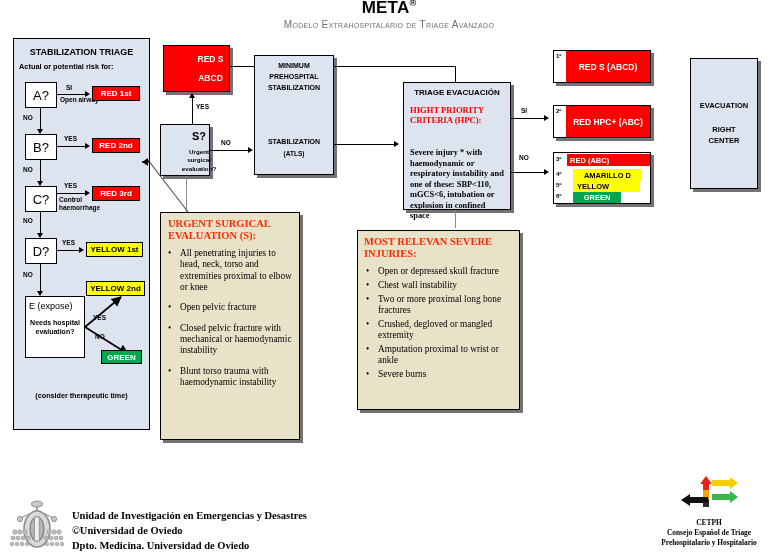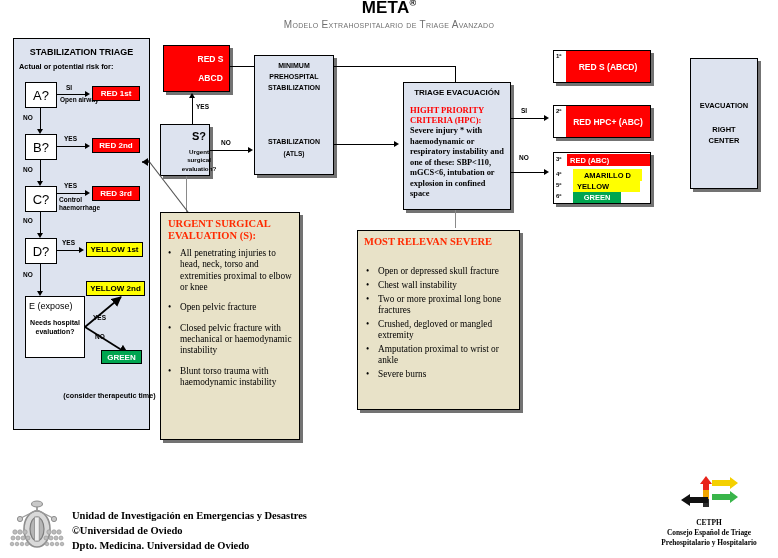--- a/index.html
+++ b/index.html
@@ -37,21 +37,21 @@
   .arrow-d{width:0;height:0;border-top:5px solid #000;border-left:3.4px solid transparent;border-right:3.4px solid transparent;}
   .arrow-u{width:0;height:0;border-bottom:5px solid #000;border-left:3.4px solid transparent;border-right:3.4px solid transparent;}
   
   .creamtitle{color:#ff2a00;font-family:"Liberation Serif",serif;font-weight:bold;font-size:10.5px;line-height:1.18;}
   .creamli{font-family:"Liberation Serif",serif;font-size:9.3px;line-height:1.22;
            display:flex;gap:7px;margin-top:9px;}
   .creamli .bu{flex:0 0 5px;}
   .tightli{margin-top:2.5px;}
   
   .hpc{color:#ff0000;font-weight:bold;font-family:"Liberation Serif",serif;font-size:8.6px;line-height:1.2;}
-  .hpcbody{font-family:"Liberation Serif",serif;font-size:8.4px;line-height:1.25;font-weight:bold;}
+  .hpcbody{font-family:"Liberation Serif",serif;font-size:8.4px;line-height:1.25;font-weight:bold;margin-top:22px;}
   
   .footline{font-family:"Liberation Serif",serif;font-size:10.5px;font-weight:bold;line-height:1.45;}
   .cetph{font-family:"Liberation Serif",serif;font-size:7.4px;font-weight:bold;text-align:center;line-height:1.35;}
 </style>
 </head>
 <body>
 
 <div class="abs" id="title"><span>META</span><sup>®</sup></div>
 <div class="abs" id="subtitle">Modelo Extrahospitalario de Triage Avanzado</div>
 
@@ -128,21 +128,21 @@
   <line x1="1" y1="39" x2="44" y2="66" stroke="#000" stroke-width="1.7" marker-end="url(#ah)"></line>
 </svg>
 <div class="abs lbl" style="left:93px;top:315px;">YES</div>
 <div class="abs lbl" style="left:95px;top:334px;">NO</div>
 <div class="abs yellowbox" style="left:86px;top:281px;width:59px;height:15px;font-size:8px;">
   <span>YELLOW 2nd</span>
 </div>
 <div class="abs greenbox" style="left:101px;top:350px;width:41px;height:14px;font-size:8px;">
   <span>GREEN</span>
 </div>
-<div class="abs" style="left:13px;top:391px;width:137px;text-align:center;font-size:7.2px;font-weight:bold;margin-left:28px;">(consider therapeutic time)</div>
+<div class="abs" style="left:13px;top:391px;width:137px;text-align:center;font-size:7.2px;font-weight:bold;">(consider therapeutic time)</div>
 
 <div class="abs redbox shadow" style="left:163px;top:45px;width:67px;height:47px;flex-direction:column;font-size:8.5px;gap:9px;">
   <span>RED S</span>
   <span>ABCD</span>
 </div>
 
 <div class="abs bluebox shadow" style="left:160px;top:124px;width:50px;height:52px;display:flex;flex-direction:column;align-items:center;padding-top:5px;">
   <span style="font-size:11px;font-weight:bold;">S?</span>
   <span style="font-size:6.2px;font-weight:bold;text-align:center;line-height:1.35;margin-top:6px;">Urgent surgical evaluation?</span>
 </div>
@@ -215,20 +215,21 @@
 <div class="abs hline" style="left:511px;top:118px;width:33px;"></div>
 <div class="abs arrow-r" style="left:544px;top:115px;"></div>
 <div class="abs lbl" style="left:521px;top:108px;">SI</div>
 <div class="abs hline" style="left:511px;top:172px;width:33px;"></div>
 <div class="abs arrow-r" style="left:544px;top:169px;"></div>
 <div class="abs lbl" style="left:519px;top:155px;">NO</div>
 
 <div class="abs creambox shadow" style="left:357px;top:230px;width:163px;height:180px;"></div>
 <div class="abs creamtitle" style="left:364px;top:236px;width:150px;">
   <div>MOST RELEVAN SEVERE</div>
+  <div>INJURIES:</div>
 </div>
 <div class="abs" style="left:366px;top:266px;width:150px;">
   <div class="creamli tightli" style="margin-top:0;">
       <span class="bu">•</span>
       <span>Open or depressed skull fracture</span>
     </div>
   <div class="creamli tightli">
       <span class="bu">•</span>
       <span>Chest wall instability</span>
     </div>

